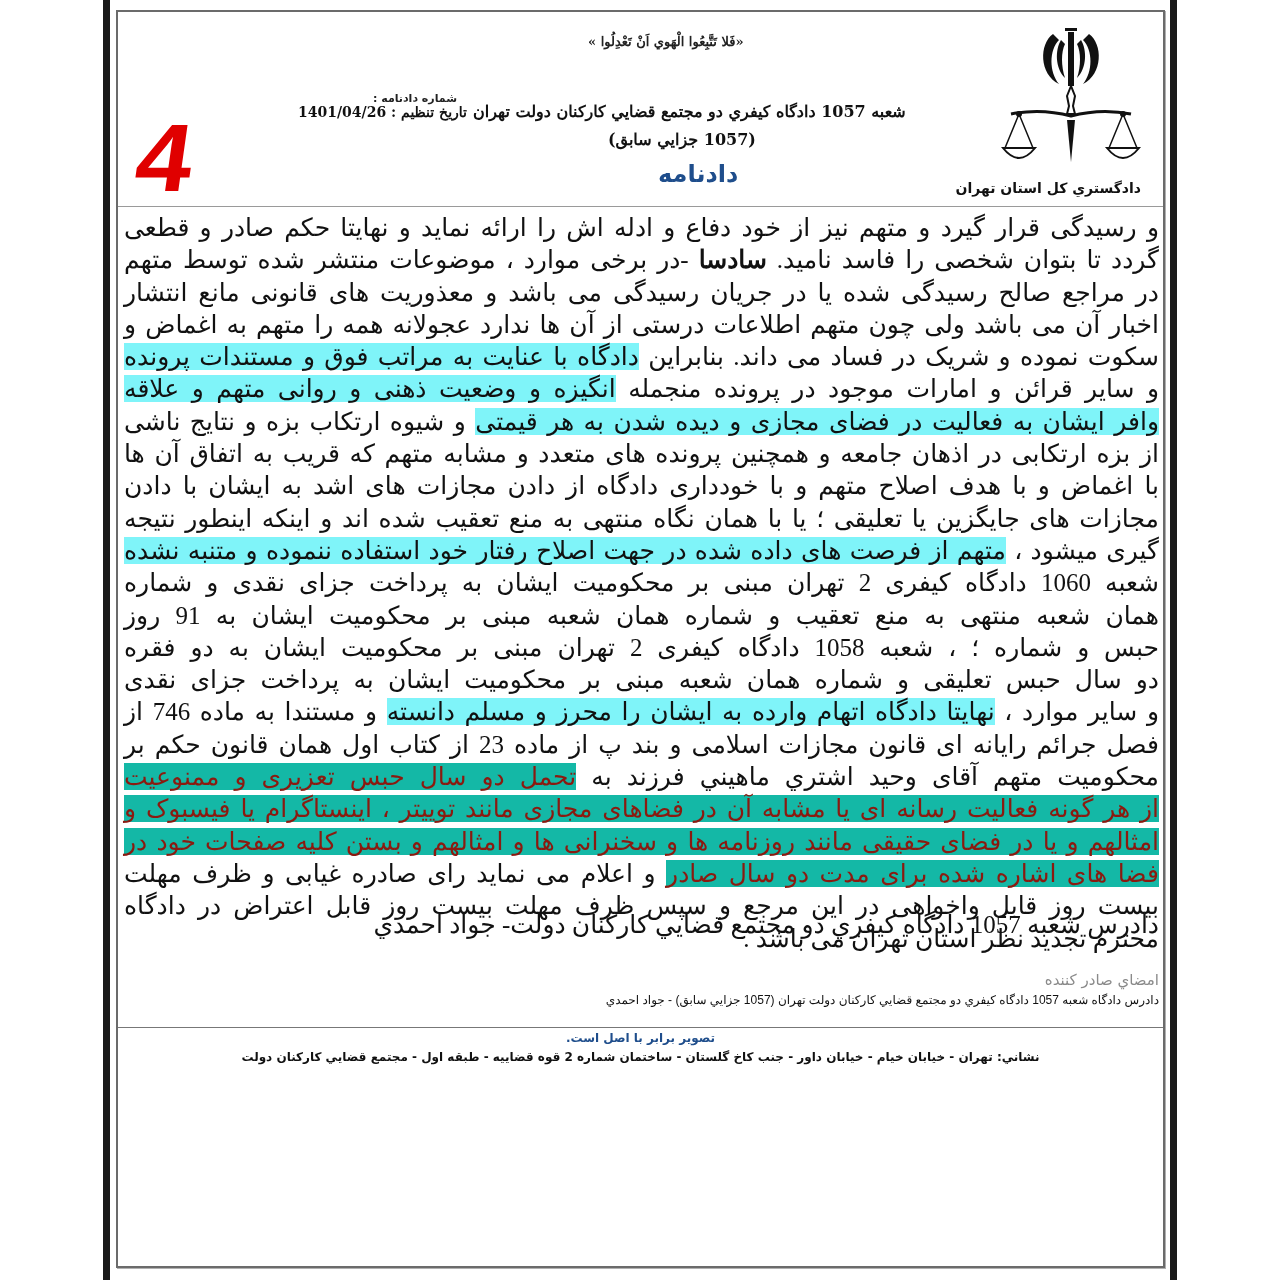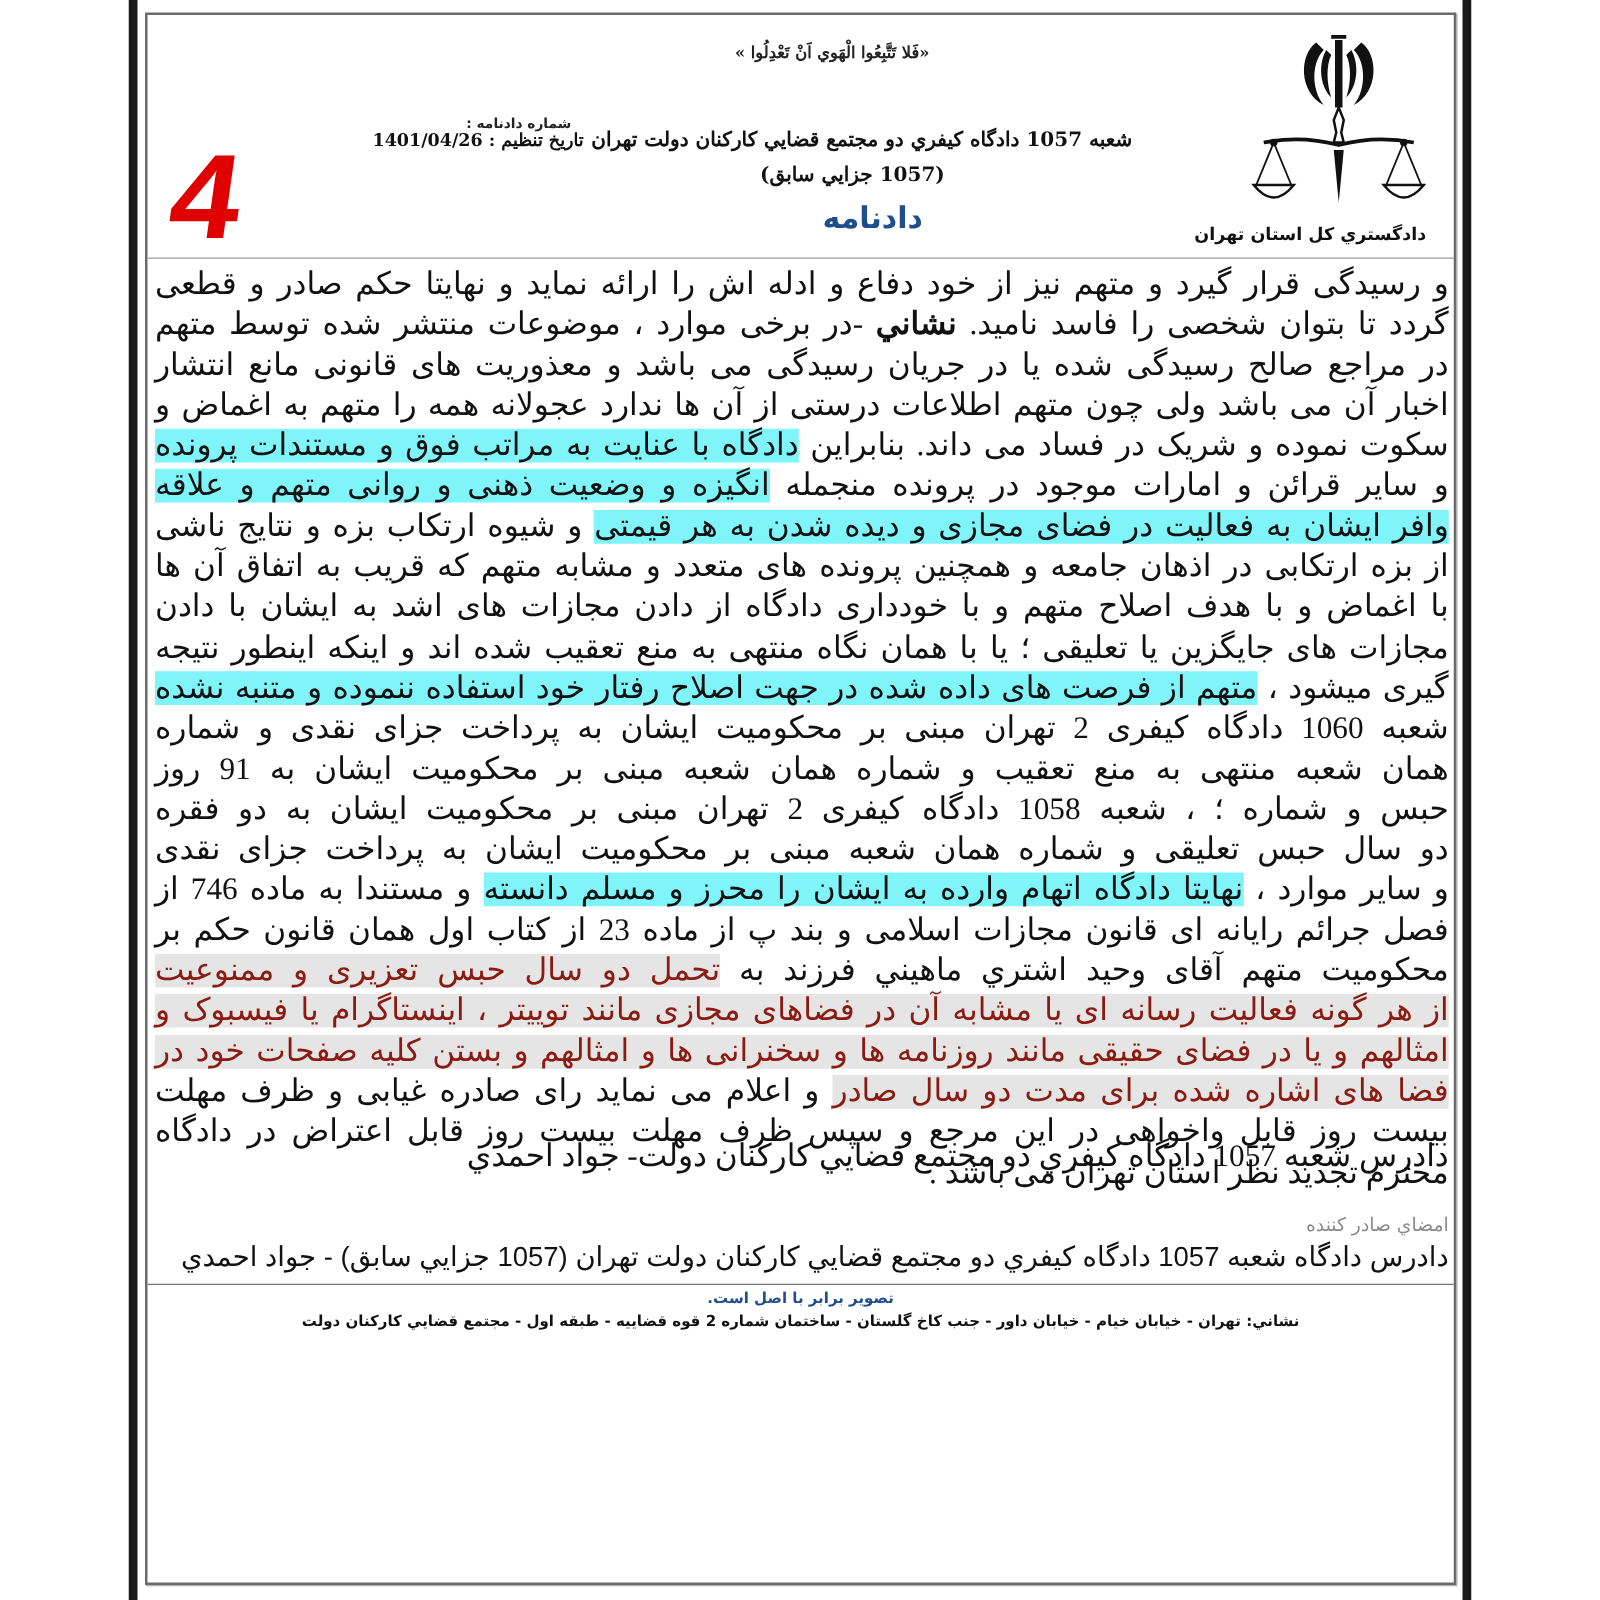--- a/index.html
+++ b/index.html
@@ -15,25 +15,25 @@
   .num-label { position:absolute; left:255px; top:80px; font-size:11px; font-weight:bold; direction:rtl; color:#222; }
   .court { position:absolute; left:355px; top:90px; font-size:16px; font-weight:bold; direction:rtl; color:#111; font-family:"DejaVu Serif", serif; }
   .date { position:absolute; left:180px; top:92px; font-size:14px; font-weight:bold; direction:rtl; color:#111; font-family:"DejaVu Serif", serif; }
   .prev { position:absolute; left:490px; top:118px; font-size:16px; font-weight:bold; direction:rtl; color:#111; font-family:"DejaVu Serif", serif; }
   .doc-title { position:absolute; left:540px; top:148px; font-size:24px; font-weight:bold; color:#1f4e8c; direction:rtl; }
   .big4 { position:absolute; left:20px; top:98px; font-size:96px; line-height:96px; font-weight:bold; color:#e00000; font-family:"Liberation Sans", sans-serif; transform:skewX(-8deg) scaleX(1.05); }
   .body-text { position:absolute; left:6px; top:200px; width:1035px; direction:rtl; text-align:justify; font-family:"Liberation Serif", serif; font-size:25px; line-height:32.3px; color:#111; }
   .line { display:block; white-space:nowrap; text-align-last:justify; text-align:justify; }
   .line.last { text-align-last:right; }
   .hl-cyan { background:#7ff4f9; }
-  .hl-yellow { background:#e5e5e5; color:#8b1a10; }
+  .hl-yellow { background:#14b8a6; color:#8b1a10; }
   .sign { position:absolute; left:6px; top:898px; width:1035px; direction:rtl; font-family:"Liberation Serif", serif; font-size:25px; color:#111; }
   .sig-block { position:absolute; left:0; top:955px; width:1045px; height:60px; border-bottom:1px solid #777; }
   .sig-label { position:absolute; right:4px; top:4px; font-size:15px; color:#8a8a8a; direction:rtl; }
-  .sig-line { position:absolute; right:170px; top:26px; font-size:22px; direction:rtl; color:#111; font-family:"Liberation Sans", sans-serif; white-space:nowrap; }
+  .sig-line { position:absolute; right:170px; top:26px; font-size:12px; direction:rtl; color:#111; font-family:"Liberation Sans", sans-serif; white-space:nowrap; }
   .footer { position:absolute; left:0; top:1016px; width:1045px; height:40px; }
   .certified { position:absolute; left:0; width:100%; top:3px; text-align:center; font-size:12px; font-weight:bold; color:#1f4e8c; direction:rtl; }
   .address { position:absolute; left:0; width:100%; top:22px; text-align:center; font-size:12px; font-weight:bold; color:#111; direction:rtl; }
 </style>
 </head>
 <body>
 
 <div class="bar left"></div>
 <div class="bar right"></div>
 
@@ -73,21 +73,21 @@
     <div class="num-label">شماره دادنامه :</div>
     <div class="court">شعبه 1057 دادگاه كيفري دو مجتمع قضايي كاركنان دولت تهران</div>
     <div class="date">تاريخ تنظيم : 1401/04/26</div>
     <div class="prev">(1057 جزايي سابق)</div>
     <div class="doc-title">دادنامه</div>
     <div class="big4">4</div>
   </div>
 
   <div class="body-text" id="body-text">
       <span class="line"><span>و رسيدگی قرار گيرد و متهم نيز از خود دفاع و ادله اش را ارائه نمايد و نهايتا حكم صادر و قطعی</span></span>
-      <span class="line"><span>گردد  تا بتوان شخصی را فاسد ناميد. </span><span style="font-weight: bold;">نشاني</span><span> -در برخی موارد ، موضوعات منتشر شده توسط متهم</span></span>
+      <span class="line"><span>گردد  تا بتوان شخصی را فاسد ناميد. </span><span style="font-weight: bold;">سادسا</span><span> -در برخی موارد ، موضوعات منتشر شده توسط متهم</span></span>
       <span class="line"><span>در مراجع صالح رسيدگی شده يا در جريان رسيدگی می باشد و معذوريت های قانونی مانع انتشار</span></span>
       <span class="line"><span>اخبار آن می باشد ولی چون متهم اطلاعات درستی از آن ها ندارد عجولانه همه را متهم به اغماض و</span></span>
       <span class="line"><span>سكوت نموده  و  شريک در فساد می داند. بنابراين </span><span class="hl-cyan">دادگاه با عنايت به مراتب فوق و مستندات پرونده</span></span>
       <span class="line"><span>و ساير قرائن و امارات موجود در پرونده منجمله </span><span class="hl-cyan">انگيزه و وضعيت ذهنی و روانی متهم و علاقه</span></span>
       <span class="line"><span class="hl-cyan">وافر ايشان به فعاليت در فضای مجازی و ديده شدن به هر قيمتی</span><span> و شيوه ارتكاب بزه و نتايج ناشی</span></span>
       <span class="line"><span>از بزه ارتكابی در اذهان جامعه و همچنين پرونده های متعدد و مشابه متهم كه قريب به اتفاق آن ها</span></span>
       <span class="line"><span>با اغماض و با هدف  اصلاح متهم و با خودداری دادگاه از دادن مجازات های اشد به ايشان  با دادن</span></span>
       <span class="line"><span>مجازات های جايگزين يا تعليقی ؛ يا با همان نگاه منتهی به منع تعقيب شده اند و اينكه اينطور نتيجه</span></span>
       <span class="line"><span>گيری ميشود ، </span><span class="hl-cyan">متهم از فرصت های داده شده در جهت اصلاح رفتار خود استفاده ننموده و متنبه نشده</span></span>
       <span class="line"><span>شعبه 1060 دادگاه كيفری 2 تهران مبنی بر محكوميت ايشان به پرداخت جزای نقدی  و شماره</span></span>

